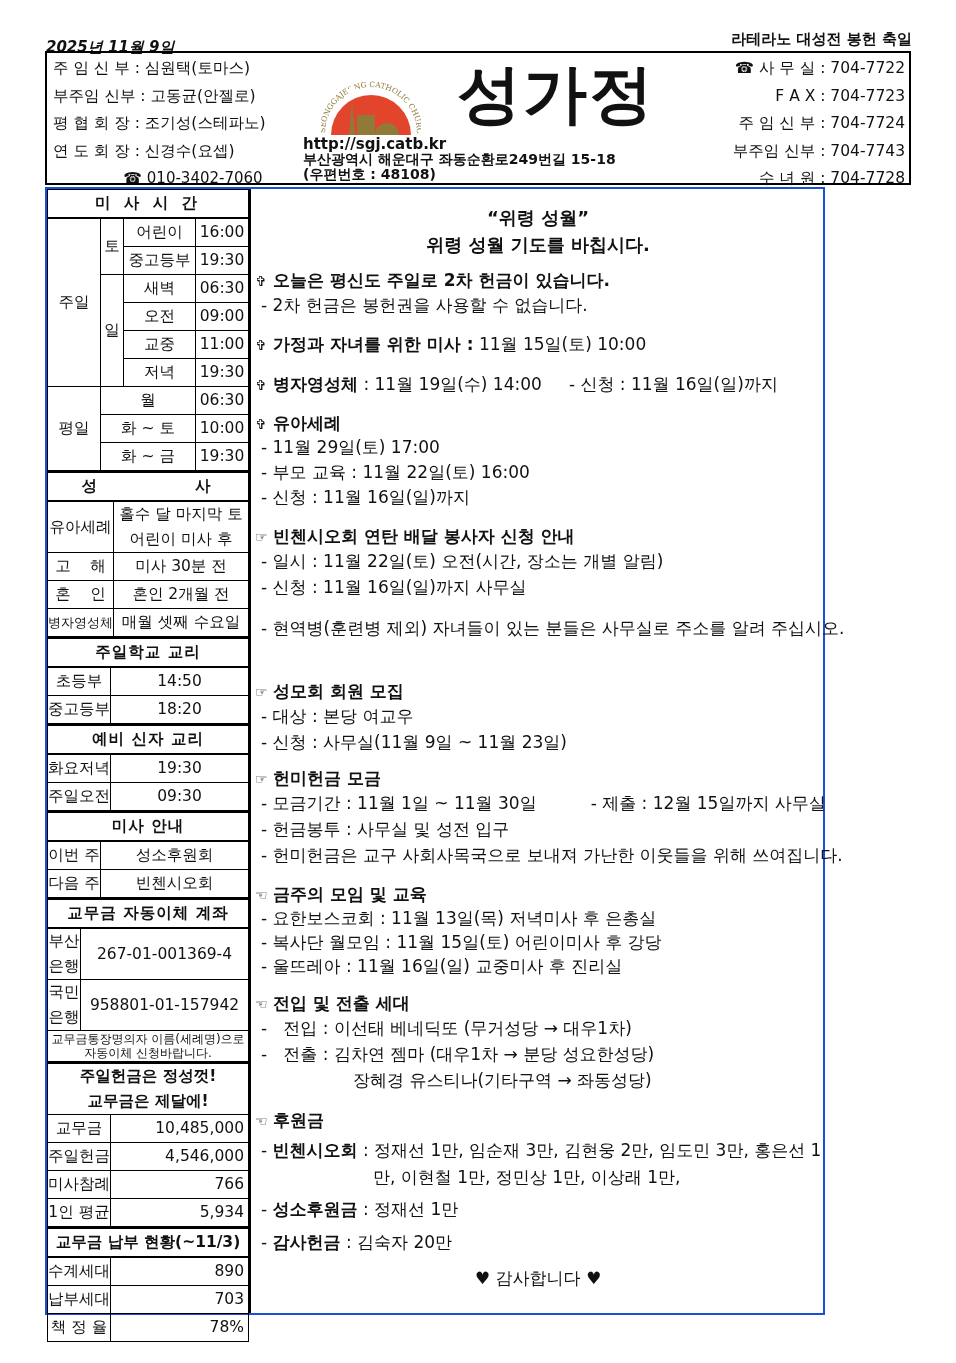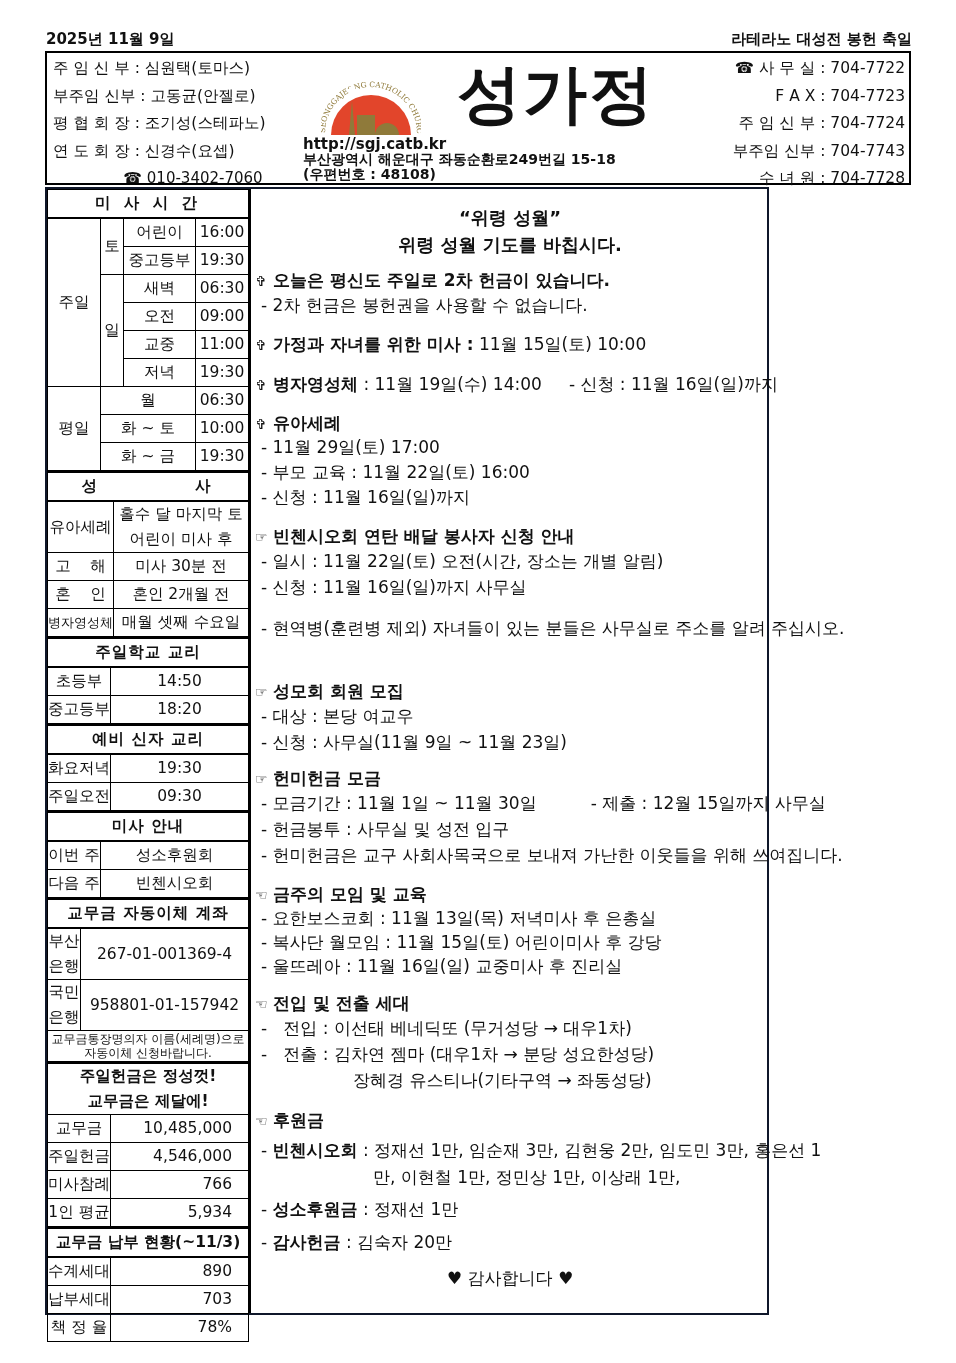--- a/index.html
+++ b/index.html
@@ -1,36 +1,36 @@
 <!DOCTYPE html>
 <html><head>
 <meta charset="utf-8">
 <style>
   html,body{margin:0;padding:0;background:#fff;}
   body{width:956px;height:1363px;position:relative;font-family:"DejaVu Sans","Liberation Sans",sans-serif;color:#111;overflow:hidden;}
   .topline{position:absolute;top:30px;left:46px;width:866px;height:22px;font-size:15px;font-weight:bold;}
-  .topline .l{position:absolute;left:0;top:0;}
+  .topline .l{position:absolute;left:0;top:8px;font-style:italic;}
   .topline .r{position:absolute;right:0;top:0;}
   .header{position:absolute;left:45px;top:51px;width:866px;height:134px;border:2px solid #000;box-sizing:border-box;}
   .hleft{position:absolute;left:6px;top:2px;width:240px;font-size:15.5px;}
   .hleft .row{height:27.5px;line-height:27.5px;white-space:nowrap;}
   .hleft .phone{text-align:center;margin-left:40px;font-size:15px;}
   .hright{position:absolute;right:4px;top:2px;width:220px;font-size:15.5px;text-align:right;}
   .hright .row{height:27.5px;line-height:27.5px;white-space:nowrap;text-align:right;}
   .logo{position:absolute;left:274px;top:6px;width:100px;height:76px;}
   .title{position:absolute;left:410px;top:-2px;font-size:64px;font-weight:bold;letter-spacing:2px;font-family:"DejaVu Sans",sans-serif;}
   .addr{position:absolute;left:256px;top:84px;width:360px;font-size:14px;font-weight:bold;line-height:15px;}
   .addr .url{font-size:15px;}
-  .body{position:absolute;left:45px;top:187px;width:724px;height:1128px;border:2px solid #0f172a;box-sizing:border-box;}
+  .body{position:absolute;left:45px;top:187px;width:780px;height:1128px;border:2px solid #1d4ed8;box-sizing:border-box;}
   .side{position:absolute;left:0;top:0;width:204px;height:100%;border-right:2px solid #000;box-sizing:border-box;}
   table{border-collapse:collapse;width:100%;font-size:15.5px;}
   td{border:1px solid #000;text-align:center;padding:0;height:27px;line-height:27px;white-space:nowrap;}
   .thead{font-weight:bold;border-bottom:2px solid #000;letter-spacing:4px;}
   .sec{border-bottom:2px solid #000;}
-  .num-r{text-align:right;padding-right:16px;}
+  .num-r{text-align:right;padding-right:4px;}
   .small{font-size:12px;line-height:14px;height:auto;padding:1px 0;}
   .two{line-height:25px;height:34px;}
   .main{position:absolute;left:206px;top:0;right:0;height:100%;font-size:17px;}
   .center{text-align:center;font-weight:bold;font-size:18px;line-height:26px;}
   .item{position:absolute;left:2px;white-space:nowrap;}
   .item .h{font-weight:bold;}
   .sub{margin-left:6px;line-height:26px;}
   .ic{display:inline-block;width:18px;font-size:14px;}
   .indent{margin-left:98px;}
 </style>

